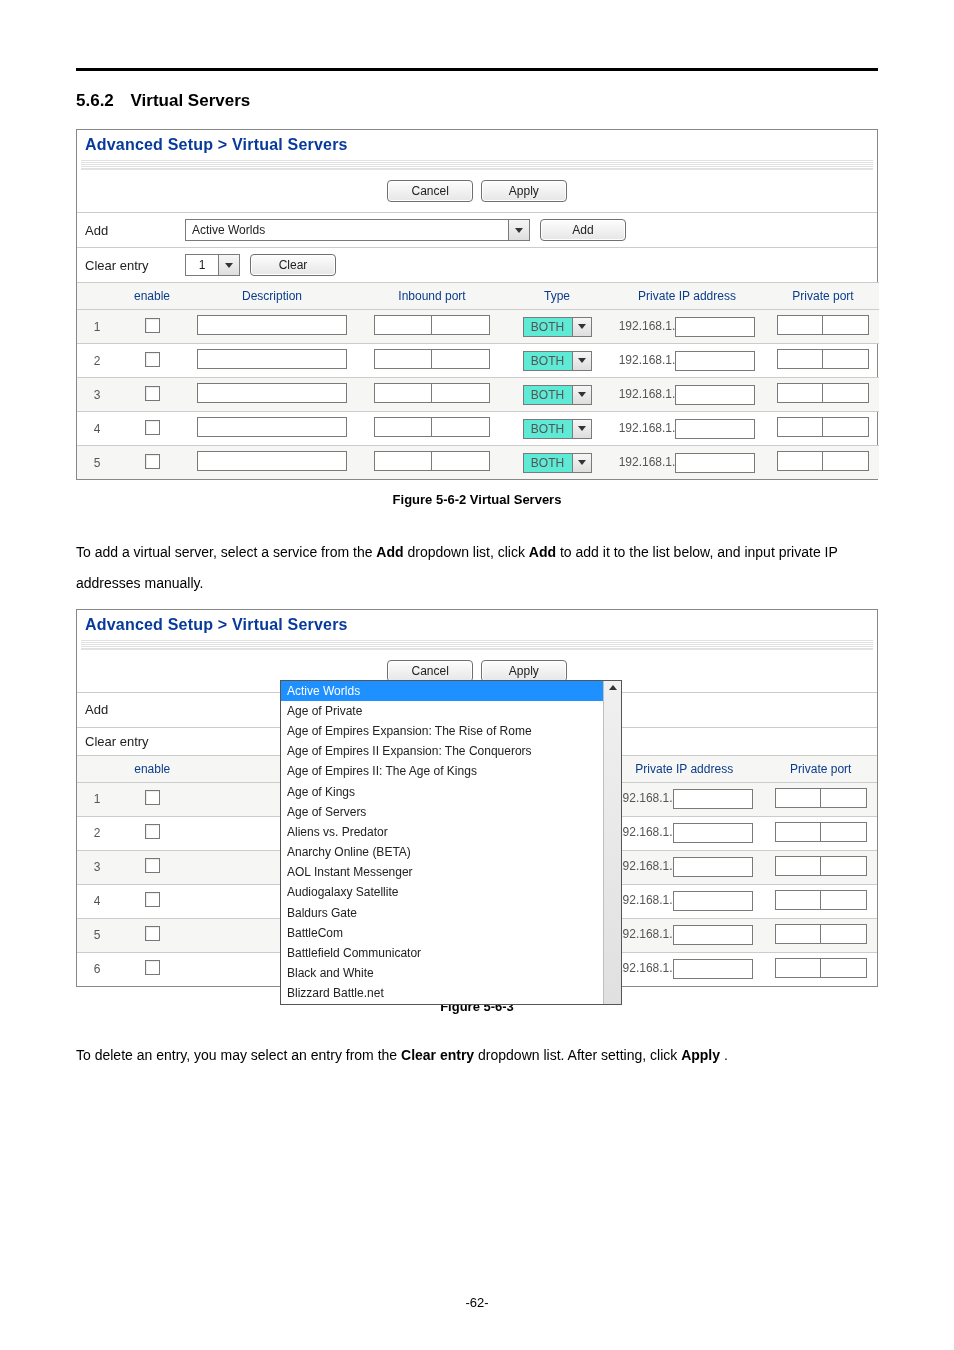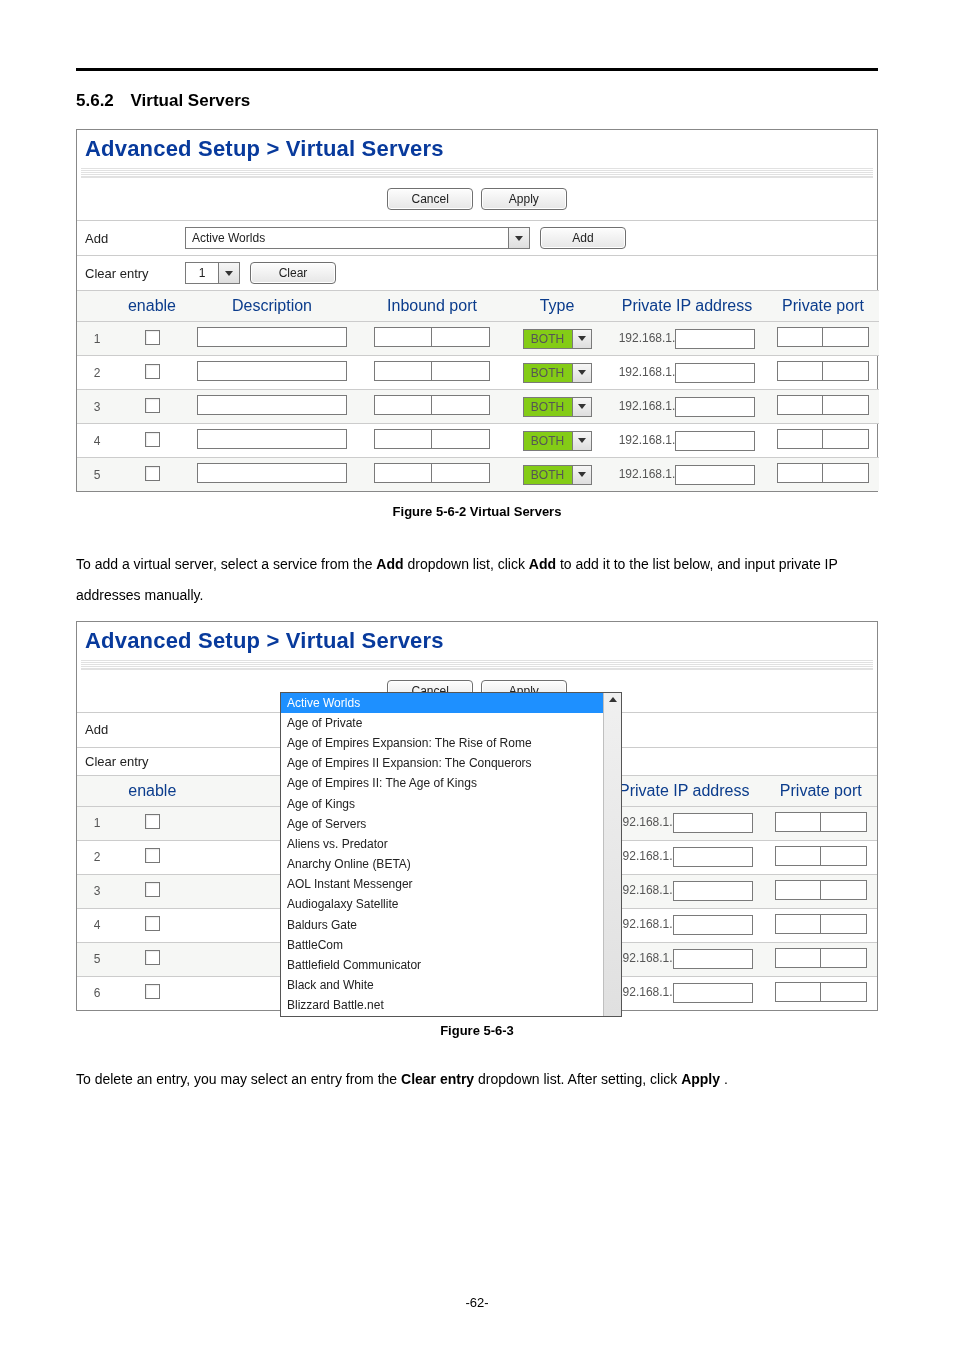--- a/index.html
+++ b/index.html
@@ -27,21 +27,21 @@
   
   .shot {
     border: 1px solid #888;
     background: #fff;
     margin-top: 10px;
   }
   .shot-title {
     color: #083a9c;
     font-weight: bold;
     font-family: Verdana, Arial, sans-serif;
-    font-size: 22px;
+    font-size: 16px;
     padding: 6px 8px 4px 8px;
     letter-spacing: 0.2px;
   }
   .shot-sep {
     height: 8px;
     background: repeating-linear-gradient(0deg,#aaa,#aaa 1px,#fff 1px,#fff 2px);
     border-top:1px solid #aaa;
     border-bottom:1px solid #aaa;
     opacity:.35;
     margin: 2px 4px 6px 4px;
@@ -101,21 +101,21 @@
   .tbl col.cn { width:40px; }
   .tbl col.cen { width:70px; }
   .tbl col.cdesc { width:170px; }
   .tbl col.cin { width:150px; }
   .tbl col.cty { width:100px; }
   .tbl col.cip { width:160px; }
   .tbl col.cpp { width:112px; }
   .tbl th {
     color:#0b3c8c;
     font-weight:normal;
-    font-size:16px;
+    font-size:12px;
     padding:6px 2px;
     border-top:1px solid #ccc;
     background:#f6f7f5;
     text-align:center;
     margin-top:26px;
   }
   .tbl td {
     border-top:1px solid #ccc;
     padding:5px 4px;
     text-align:center;
@@ -139,21 +139,21 @@
     display:inline-block;
   }
   .desc-in { width:150px; }
   .split {
     display:inline-flex; align-items:stretch; height:20px;
   }
   .split .half { width:58px; border:1px solid #7a7a7a; background:#fff; box-sizing:border-box; }
   .split .half + .half { border-left:none; }
   .split-sm .half { width:46px; }
   .type-sel { display:inline-flex; align-items:stretch; height:20px; }
-  .type-sel .t { width:48px; border:1px solid #7a7a7a; border-right:none; background:#84cc16; display:flex;align-items:center;justify-content:center; font-size:12px;}
+  .type-sel .t { width:48px; border:1px solid #7a7a7a; border-right:none; background:#5eead4; display:flex;align-items:center;justify-content:center; font-size:12px;}
   .type-sel-sm .t { width:26px; }
   .type-sel .ar { width:18px; border:1px solid #7a7a7a; background:linear-gradient(#f6f6f6,#dedede); display:flex;align-items:center;justify-content:center;}
   .ip-in { width:80px; height:20px; border:1px solid #7a7a7a; background:#fff; display:inline-block; box-sizing:border-box; vertical-align:middle;}
   .ip-cell { white-space:nowrap; }
 
   .fig-cap { text-align:center; font-weight:bold; font-size:13px; margin: 12px 0 30px 0; }
   .para { font-size:14px; line-height:2.2; margin: 4px 0 6px 0; }
 
   
   .shot2-wrap { position:relative; }

